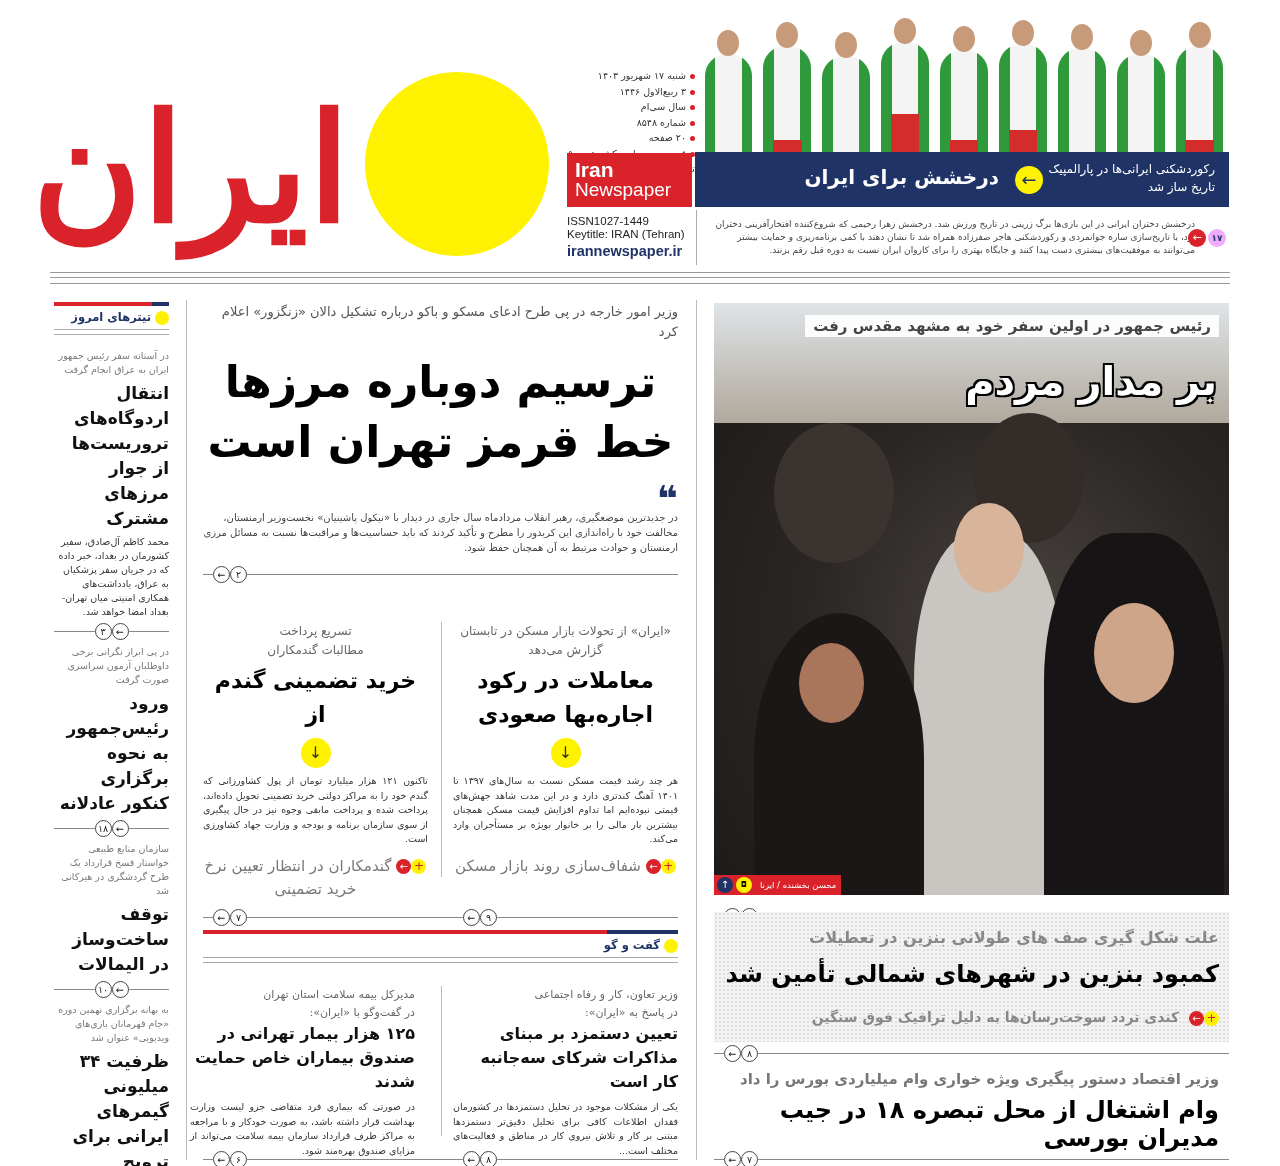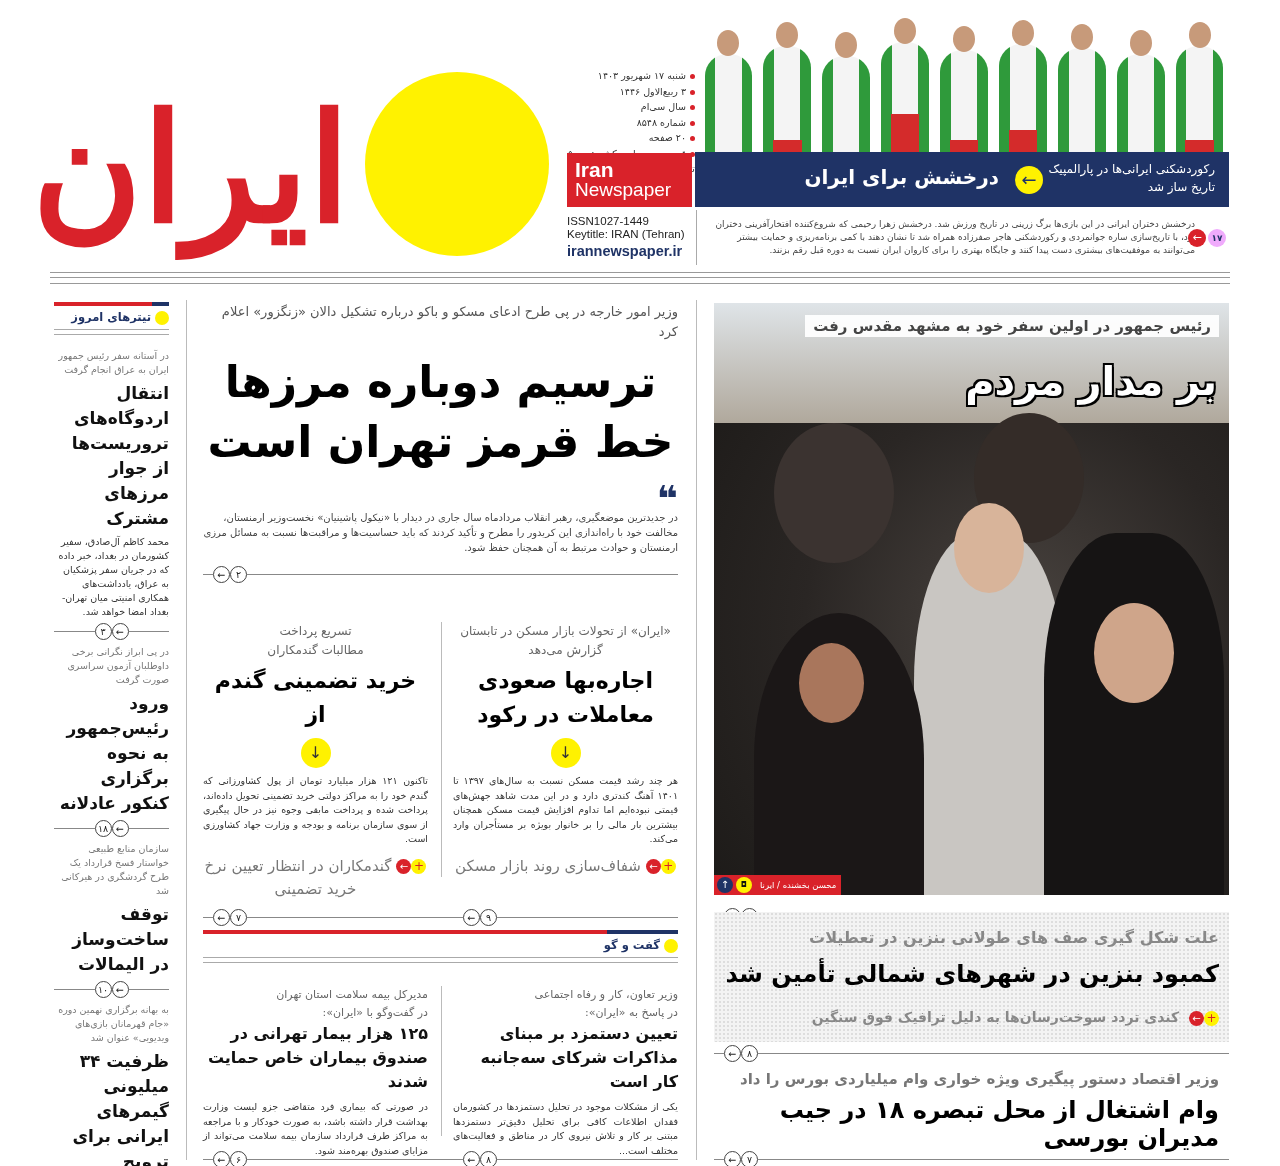--- a/index.html
+++ b/index.html
@@ -250,22 +250,22 @@
       <div class="line"></div>
     </div>
 </div>
 
 <div class="subcol" style="left:453px;top:622px">
   <div class="sc-kick">
       <div>«ایران» از تحولات بازار مسکن در تابستان</div>
       <div>گزارش می‌دهد</div>
     </div>
   <div class="sc-head">
+      <div>معاملات در رکود</div>
       <div>اجاره‌بها صعودی</div>
-      <div>معاملات در رکود</div>
     </div>
   <div class="ydown">↓</div>
   <div class="sc-body">هر چند رشد قیمت مسکن نسبت به سال‌های ۱۳۹۷ تا ۱۴۰۱ آهنگ کندتری دارد و در این مدت شاهد جهش‌های قیمتی نبوده‌ایم اما تداوم افزایش قیمت مسکن همچنان بیشترین بار مالی را بر خانوار بویژه بر مستأجران وارد می‌کند.</div>
   <div class="sc-sub"><span class="pl">+</span><span class="ar">←</span><span>شفاف‌سازی روند بازار مسکن</span></div>
 </div>
 <div class="abs colsep" style="left:441px;top:622px;height:255px"></div>
 <div class="subcol" style="left:203px;top:622px">
   <div class="sc-kick">
       <div>تسریع پرداخت</div>
       <div>مطالبات گندمکاران</div>
@@ -301,21 +301,21 @@
 
 <div class="subcol" style="left:453px;top:986px">
   <div class="gg-kick">
       <div>وزیر تعاون، کار و رفاه اجتماعی</div>
       <div>در پاسخ به «ایران»:</div>
     </div>
   <div class="gg-head">تعیین دستمزد بر مبنای مذاکرات شرکای سه‌جانبه کار است</div>
   <div class="sc-body" style="margin-top:6px">یکی از مشکلات موجود در تحلیل دستمزدها در کشورمان فقدان اطلاعات کافی برای تحلیل دقیق‌تر دستمزدها مبتنی بر کار و تلاش نیروی کار در مناطق و فعالیت‌های مختلف است...</div>
 </div>
 <div class="abs colsep" style="left:441px;top:986px;height:150px"></div>
-<div class="subcol" style="left:203px;top:986px">
+<div class="subcol" style="left:190px;top:986px">
   <div class="gg-kick">
       <div>مدیرکل بیمه سلامت استان تهران</div>
       <div>در گفت‌وگو با «ایران»:</div>
     </div>
   <div class="gg-head">۱۲۵ هزار بیمار تهرانی در صندوق بیماران خاص حمایت شدند</div>
   <div class="sc-body" style="margin-top:6px">در صورتی که بیماری فرد متقاضی جزو لیست وزارت بهداشت قرار داشته باشد، به صورت خودکار و با مراجعه به مراکز طرف قرارداد سازمان بیمه سلامت می‌تواند از مزایای صندوق بهره‌مند شود.</div>
 </div>
 
 <div class="abs" style="left:203px;top:1146px;width:475px;display:flex">
   <div class="pref" style="width:250px">

